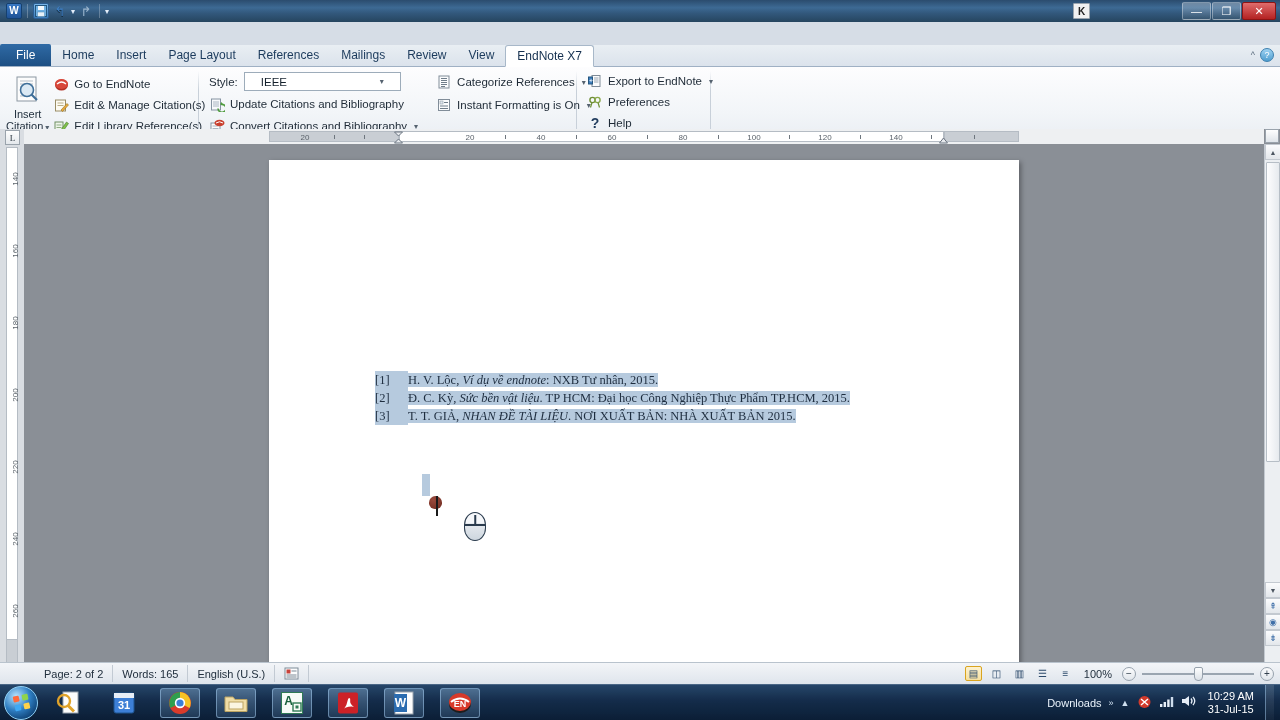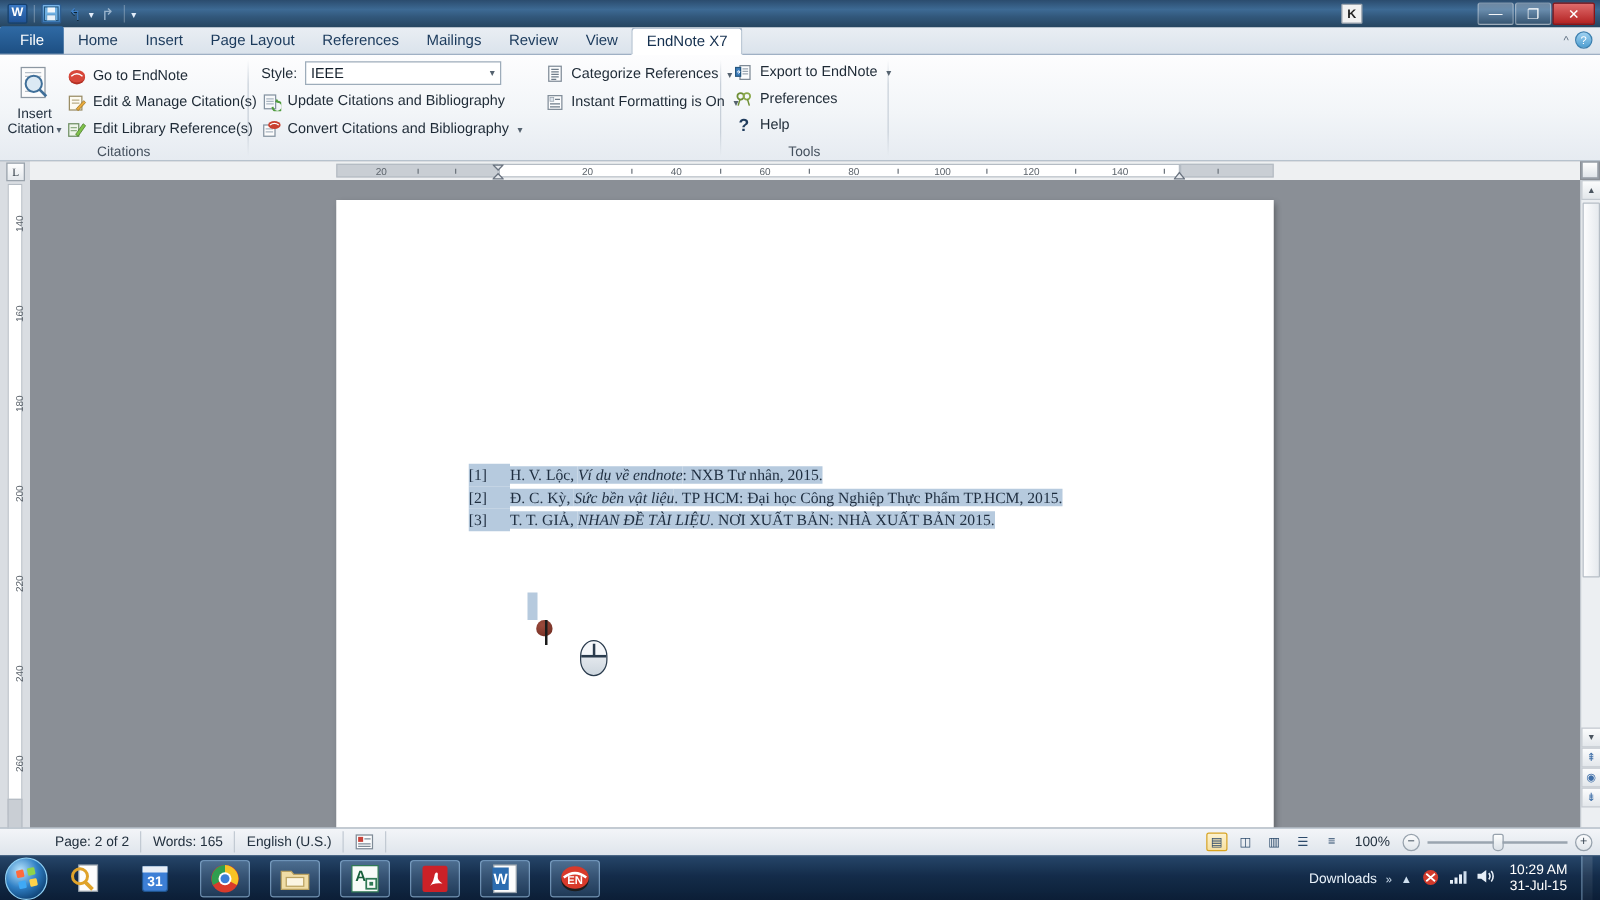--- a/index.html
+++ b/index.html
@@ -55,20 +55,21 @@
     background: linear-gradient(to bottom, rgba(255,255,255,.30), rgba(255,255,255,.06));
   }
   .wc.close { background: linear-gradient(to bottom,#e06c6c,#b32222); border-color:#8d1414; width:34px;}
 
   
   .tabsrow {
     height: 22px; position: relative;
     background: linear-gradient(to bottom,#e9eef3,#dbe3ec);
     display:flex; align-items:flex-end; padding-left: 0;
     border-bottom: 1px solid #9fb0c4;
+    margin-top: 23px;
   }
   .tab-file {
     background: linear-gradient(to bottom,#2f6aa5,#1d4f83);
     color:#fff; font-size:12px; padding: 3px 16px 4px; height:22px;
     display:flex; align-items:center; border-top-left-radius:2px;border-top-right-radius:2px;
   }
   .tab {
     padding: 3px 11px 4px; font-size:12px; color:#1b3a5c; height:22px;
     display:flex; align-items:center; white-space: nowrap;
   }
@@ -105,21 +106,21 @@
     display:flex; align-items:center; gap:5px; height:20px; padding:0 4px; font-size:11.5px; color:#1e2a36;
     white-space:nowrap;
   }
   .smallrow .si { width:16px;height:16px;display:flex;align-items:center;justify-content:center;flex:0 0 16px;}
   .dropcaret { color:#55626f; font-size:8px; margin-left:2px;}
 
   .stylerow { display:flex; align-items:center; gap:6px; height:21px; padding:0 4px; }
   .stylerow label { font-size:11.5px; color:#1e2a36;}
   .combo {
     width:157px; height:19px; background:#fff; border:1px solid #9dacba;
-    display:flex; align-items:center; padding:0 4px; font-size:11.5px; color:#14202c;
+    display:flex; align-items:center; padding:0 16px; font-size:11.5px; color:#14202c;
     justify-content: space-between;
   }
   .dlg-launcher { position:absolute; right:4px; bottom:1px; width:12px;height:12px;
     color:#5a6b7d; font-size:10px; display:flex;align-items:center;justify-content:center;}
 
   
   .docarea { position:absolute; left:0; top:129px; right:0; bottom:22px; background:#8a8f96; }
   .hruler {
     position:absolute; left:24px; top:0; right:16px; height:15px;
     background:#eef0f2;

